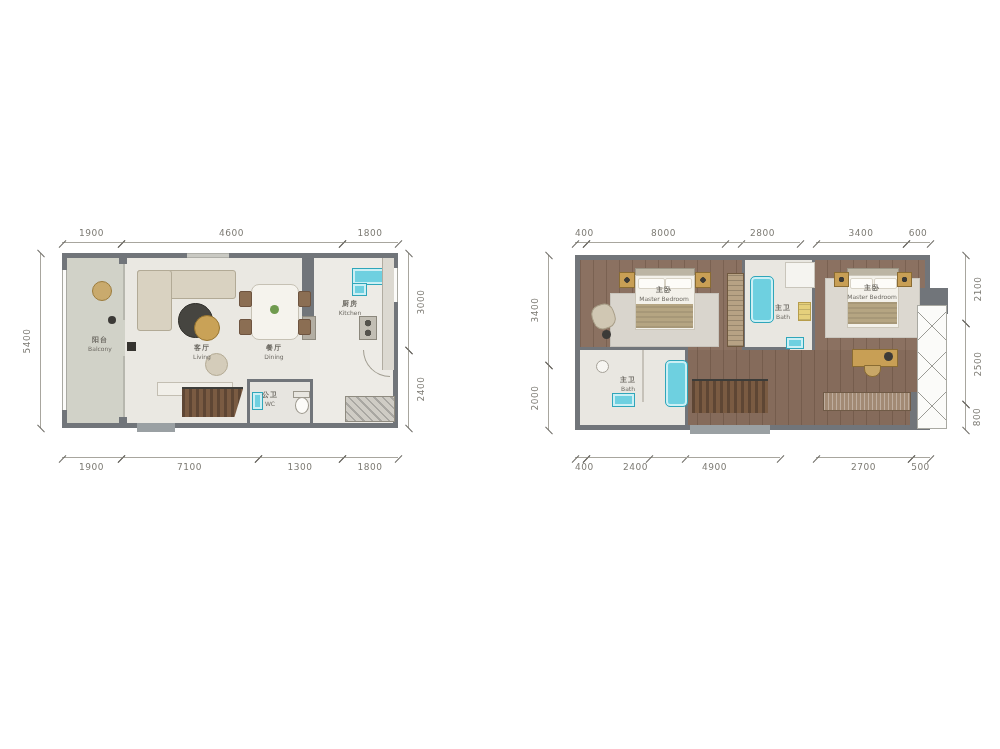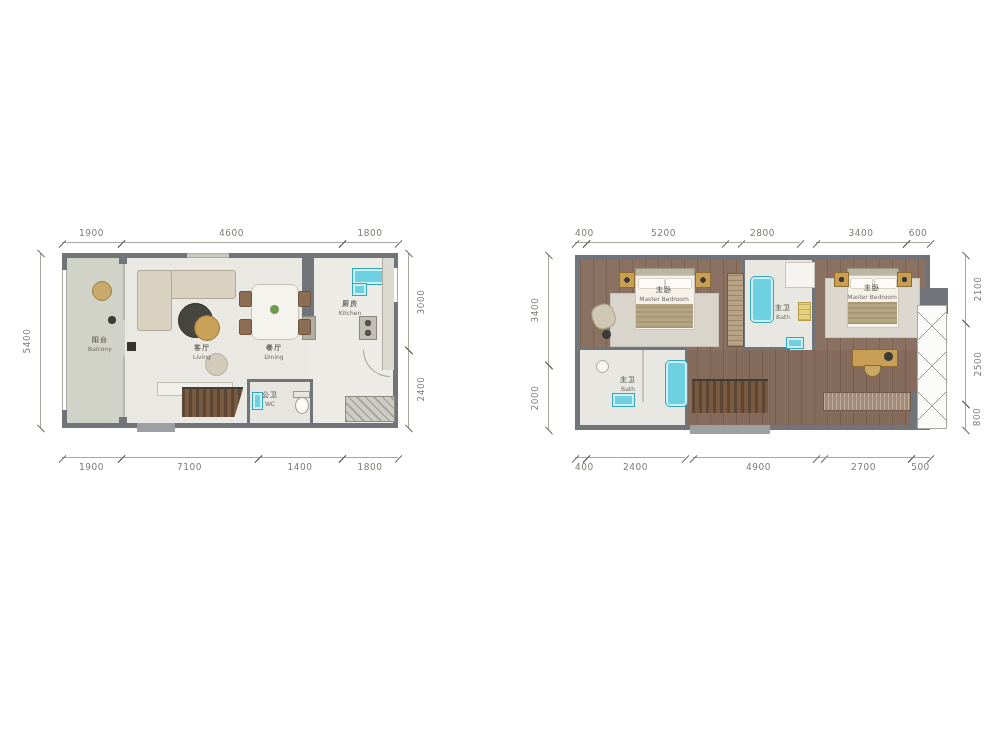--- a/index.html
+++ b/index.html
@@ -164,21 +164,21 @@
       <span>1800</span>
     </div>
 
   <div class="dim-h below" style="left:62px;top:457px;width:59px">
       <span>1900</span>
     </div>
   <div class="dim-h below" style="left:121px;top:457px;width:137px">
       <span>7100</span>
     </div>
   <div class="dim-h below" style="left:258px;top:457px;width:84px">
-      <span>1400</span>
+      <span>1300</span>
     </div>
   <div class="dim-h below" style="left:342px;top:457px;width:56px">
       <span>1800</span>
     </div>
 
   <div class="dim-v lab-left" style="left:40px;top:253px;height:175px">
       <span>5400</span>
     </div>
   <div class="dim-v lab-right" style="left:408px;top:253px;height:97px">
       <span>3000</span>
@@ -258,39 +258,39 @@
     <div class="room-label" style="left:267px;top:24px;width:50px">
       <span class="zh">主卧</span>
       <span class="en">Master Bedroom</span>
     </div>
   </div>
 
   <div class="dim-h above" style="left:575px;top:242px;width:11px">
       <span>400</span>
     </div>
   <div class="dim-h above" style="left:586px;top:242px;width:155px">
-      <span>5200</span>
+      <span>8000</span>
     </div>
   <div class="dim-h above" style="left:725px;top:242px;width:75px">
       <span>2800</span>
     </div>
   <div class="dim-h above" style="left:816px;top:242px;width:90px">
       <span>3400</span>
     </div>
   <div class="dim-h above" style="left:906px;top:242px;width:24px">
       <span>600</span>
     </div>
 
   <div class="dim-h below" style="left:575px;top:457px;width:11px">
       <span>400</span>
     </div>
   <div class="dim-h below" style="left:586px;top:457px;width:99px">
       <span>2400</span>
     </div>
-  <div class="dim-h below" style="left:693px;top:457px;width:131px">
+  <div class="dim-h below" style="left:649px;top:457px;width:131px">
       <span>4900</span>
     </div>
   <div class="dim-h below" style="left:816px;top:457px;width:95px">
       <span>2700</span>
     </div>
   <div class="dim-h below" style="left:911px;top:457px;width:19px">
       <span>500</span>
     </div>
 
   <div class="dim-v lab-left" style="left:548px;top:255px;height:110px">

